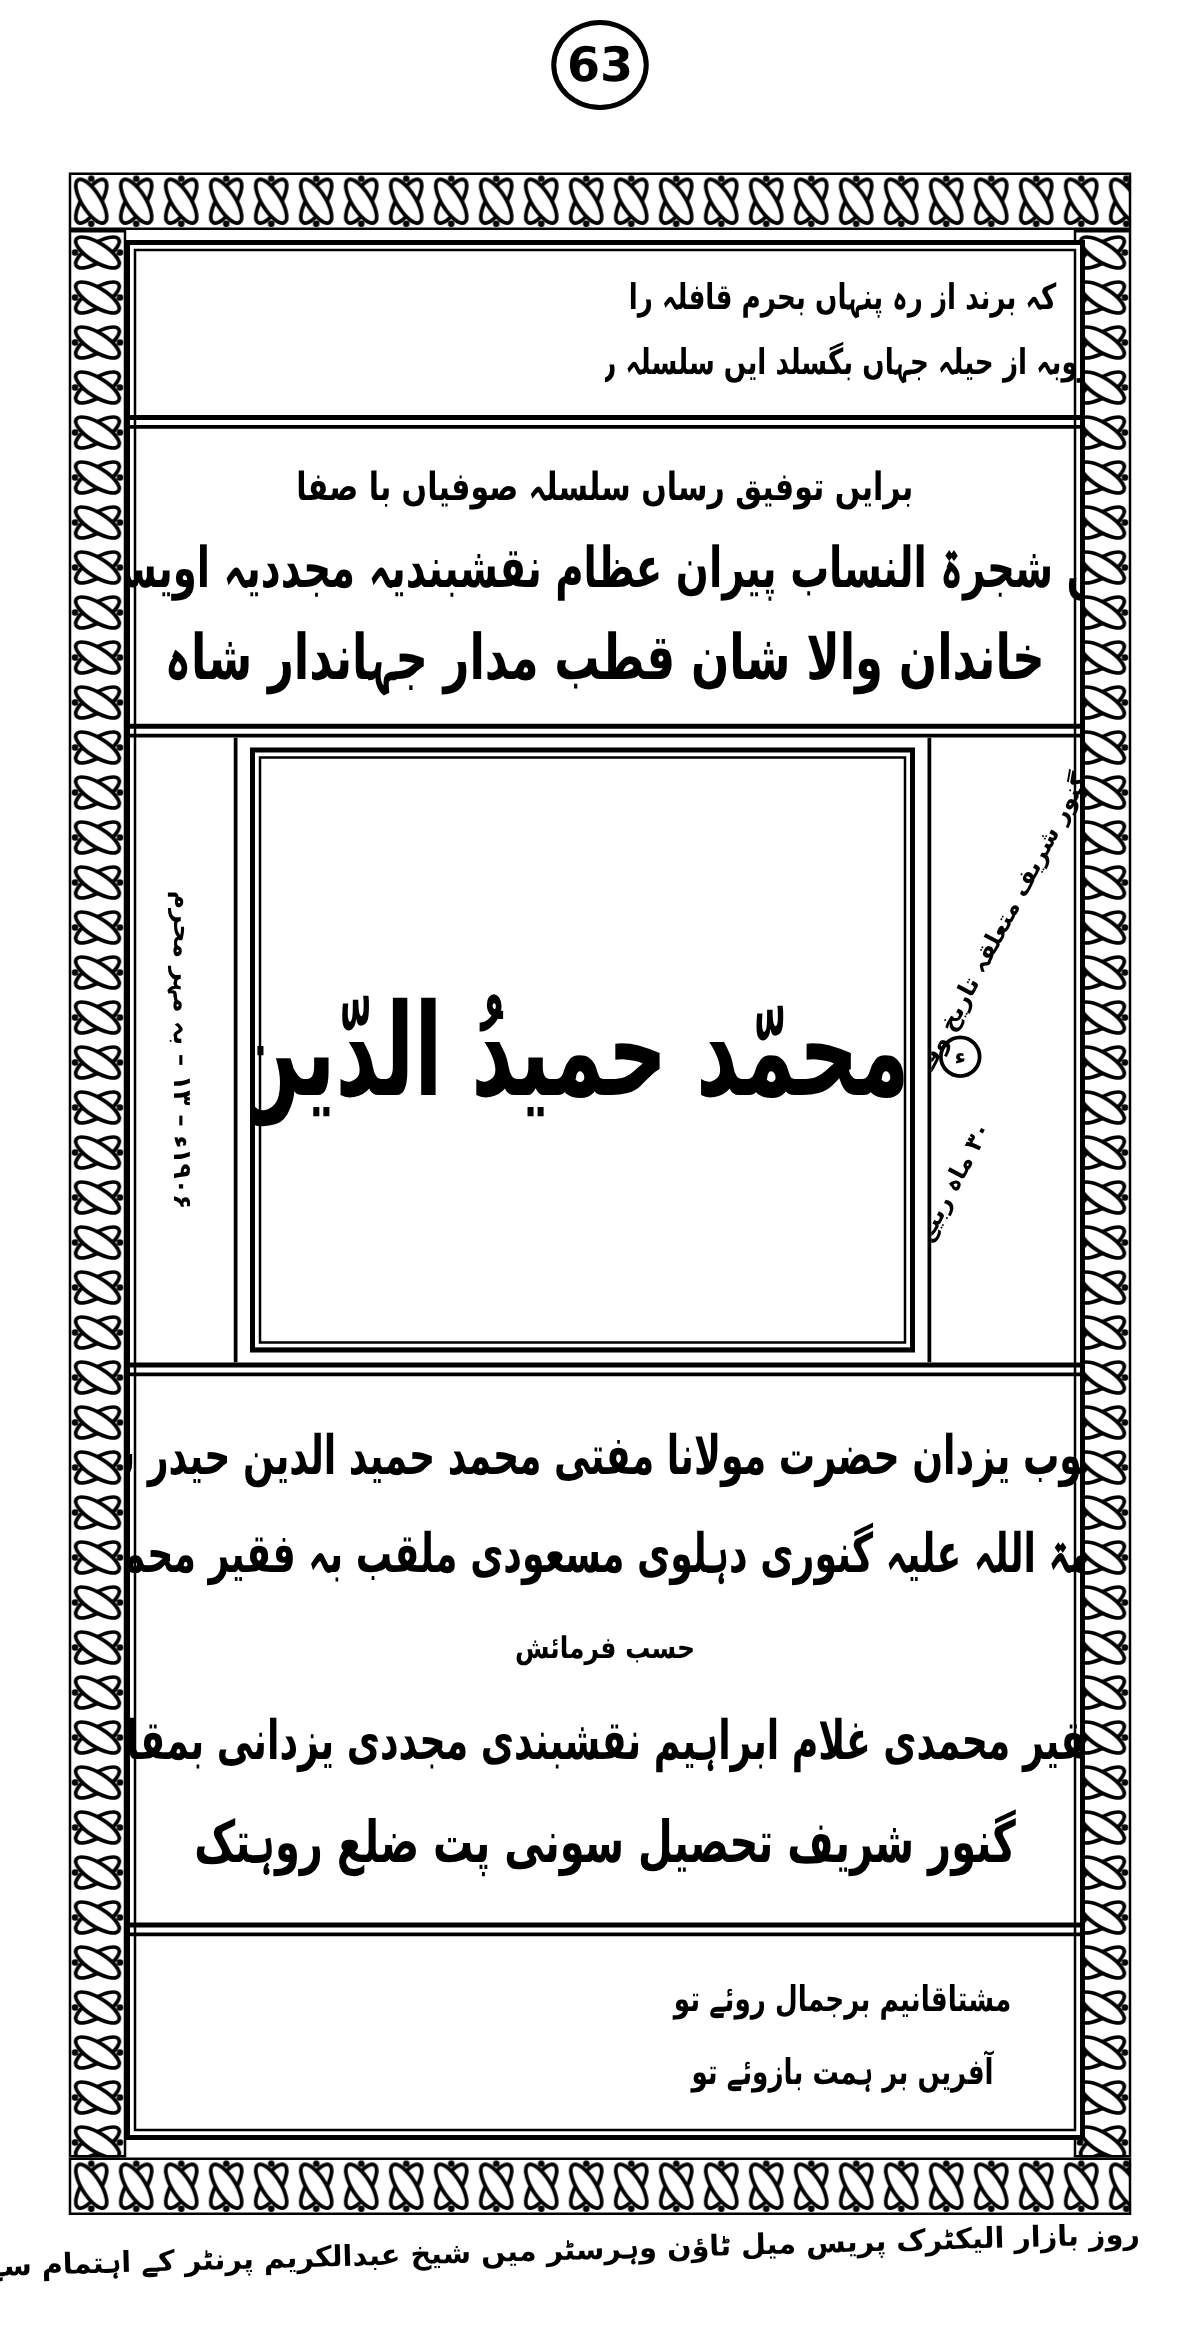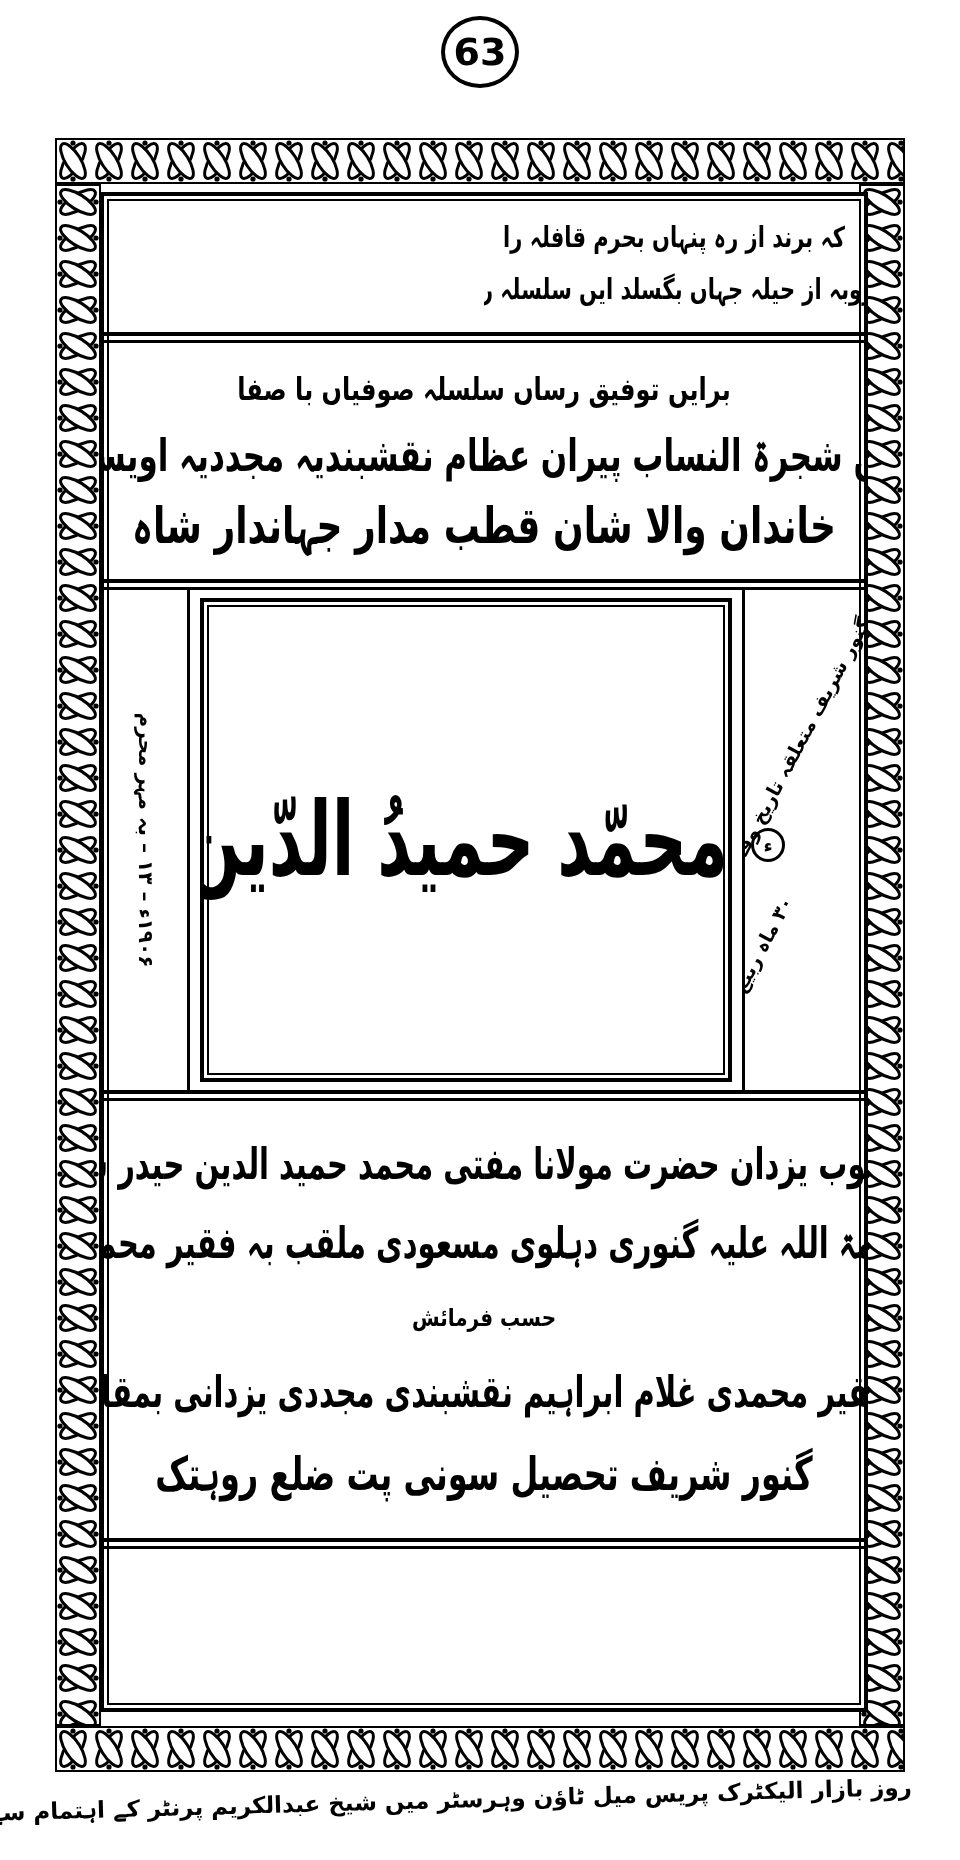--- a/index.html
+++ b/index.html
@@ -174,19 +174,23 @@
       <div class="b">محبوب یزدان حضرت مولانا مفتی محمد حمید الدین حیدر شاہ</div>
       <div class="b">رحمۃ اللہ علیہ گنوری دہلوی مسعودی ملقب بہ فقیر محمدی</div>
       <div class="bsmall">حسب فرمائش</div>
       <div class="b">فقیر محمدی غلام ابراہیم نقشبندی مجددی یزدانی بمقام</div>
       <div class="b5">گنور شریف تحصیل سونی پت ضلع روہتک</div>
     </div>
 
     <div class="rule"></div>
 
     <div class="couplets sec-couplets-bottom">
+      <div class="cp">
+        <div class="ln">مشتاقانیم برجمال روئے تو</div>
+        <div class="ln">آفریں بر ہمت بازوئے تو</div>
+      </div>
     </div>
 
   </div>
 
   <div class="imprint">روز بازار الیکٹرک پریس میل ٹاؤن وہرسٹر میں شیخ عبدالکریم پرنٹر کے اہتمام سے چھپا</div>
 
 </div>
 
 </body></html>

